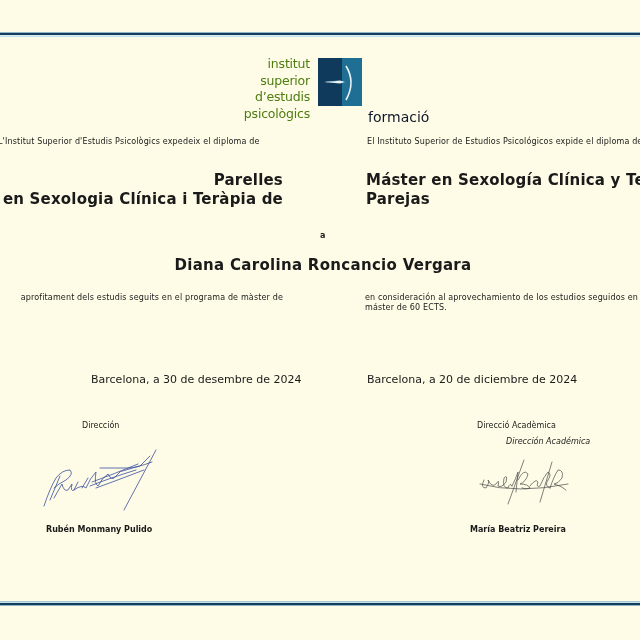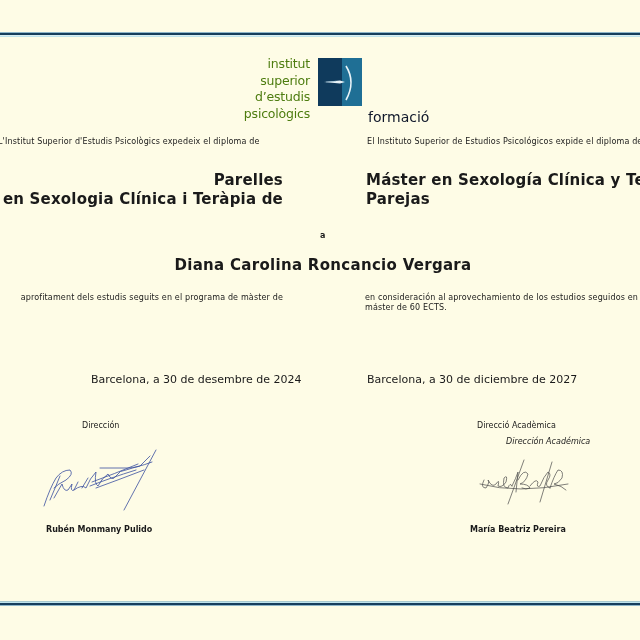--- a/index.html
+++ b/index.html
@@ -89,21 +89,21 @@
 
 <div class="txt small right-align" style="right:357px; top:293px; line-height:10px;">
   <div>aprofitament dels estudis seguits en el programa de màster de</div>
 </div>
 <div class="txt small" style="left:365px; top:293px; line-height:10px;">
   <div>en consideración al aprovechamiento de los estudios seguidos en el programa de</div>
   <div>máster de 60 ECTS.</div>
 </div>
 
 <div class="txt bold8" style="left:91px; top:373px;">Barcelona, a 30 de desembre de 2024</div>
-<div class="txt bold8" style="left:367px; top:373px;">Barcelona, a 30 de diciembre de 2027</div>
+<div class="txt bold8" style="left:367px; top:373px;">Barcelona, a 20 de diciembre de 2024</div>
 
 <div class="txt sig-label" style="left:82px; top:421px;">Dirección</div>
 <svg class="sig" style="left:40px; top:448px;" width="120" height="64" viewBox="0 0 120 64">
   <g fill="none" stroke="#3a4fa0" stroke-width="0.8" stroke-linecap="round">
     <path d="M4 58 Q10 40 16 30 Q22 22 30 22 Q34 26 26 32 Q18 36 14 40"></path>
     <path d="M10 52 Q16 38 20 28 M14 50 L22 36 Q24 44 28 42 L32 36 Q30 44 34 42 L38 34"></path>
     <path d="M34 42 Q42 36 46 40 Q50 30 56 24 Q54 36 58 38 Q62 30 68 26 Q72 34 76 28 Q80 22 86 22 Q92 20 100 18 L110 8"></path>
     <path d="M50 38 Q70 30 96 22 M52 34 Q74 26 98 16 M56 40 Q78 32 104 22"></path>
     <path d="M60 20 L88 20 Q96 20 112 14"></path>
     <path d="M116 2 L84 62"></path>

